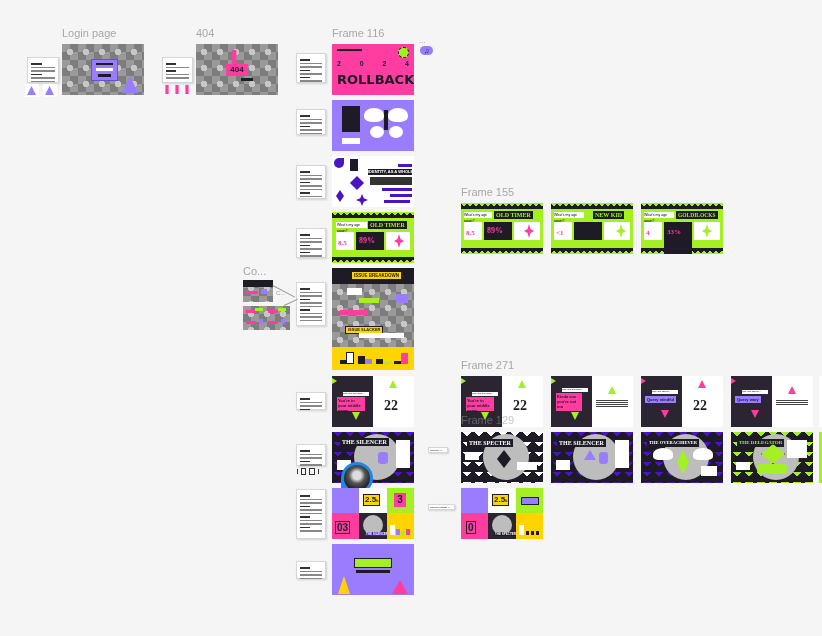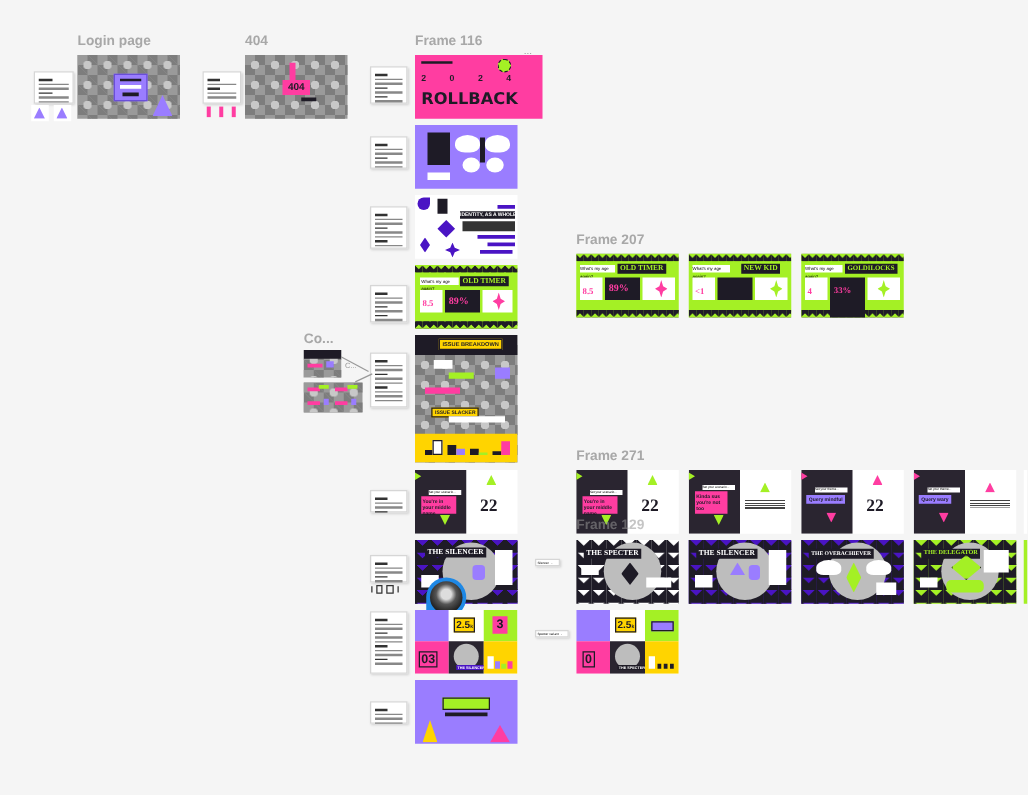--- a/index.html
+++ b/index.html
@@ -1,18 +1,18 @@
 <!DOCTYPE html>
 <html><head>
 <meta charset="utf-8">
 <style>
   html,body{margin:0;padding:0;}
   body{width:822px;height:636px;background:#f5f5f5;position:relative;overflow:hidden;font-family:"Liberation Sans",sans-serif;}
   .abs{position:absolute;}
-  .flabel{position:absolute;font-size:11px;color:#a8a8a8;white-space:nowrap;font-weight:bold;}
+  .flabel{position:absolute;font-size:11px;color:#a8a8a8;white-space:nowrap;}
   .frame{position:absolute;overflow:hidden;box-sizing:border-box;}
   .note{position:absolute;background:#fff;border:1px solid #d6d6d6;box-shadow:1px 1px 2px rgba(0,0,0,.15);box-sizing:border-box;padding:3px;}
   .note i{display:block;height:1.5px;background:#888;margin:2px 0;}
   .note i.b{background:#333;width:45%;}
   .tile{background-color:#9a9a9a;background-image:
      radial-gradient(circle at 50% 50%, #c8c8c8 0 30%, transparent 31%),
      linear-gradient(45deg,#7d7d7d 25%,transparent 25%,transparent 75%,#7d7d7d 75%),
      linear-gradient(45deg,#7d7d7d 25%,transparent 25%,transparent 75%,#7d7d7d 75%);
      background-size:16px 16px,16px 16px,16px 16px;background-position:0 0,0 0,8px 8px;}
   .tri-dark{background-color:#fff;background-image:linear-gradient(135deg,transparent 50%,#1e1b26 50%),linear-gradient(225deg,transparent 50%,#1e1b26 50%);background-size:12px 10px;}
@@ -67,21 +67,21 @@
 <div class="frame tile" style="left:196px;top:44px;width:82px;height:51px;">
   <div class="abs" style="left:32px;top:6px;width:12px;height:14px;background:#ff3da1;clip-path:polygon(30% 0,70% 0,70% 100%,30% 100%);"></div>
   <div class="abs lbl" style="left:30px;top:20px;width:22px;height:12px;background:#ff3da1;color:#1e1b26;font-size:8px;text-align:center;line-height:12px;">404</div>
   <div class="abs" style="left:45px;top:34px;width:12px;height:3px;background:#1e1b26;"></div>
 </div>
 
 <div class="flabel" style="left:332px;top:27px;">Frame 116</div>
 <div class="abs" style="left:419px;top:36px;font-size:8px;color:#999;">...</div>
 <div class="abs" style="left:420px;top:46px;width:13px;height:9px;border-radius:5px;background:#9a7dff;color:#1e1b26;font-size:7px;text-align:center;line-height:9px;">♫</div>
 
-<div class="frame" style="left:332px;top:44px;width:102px;height:51px;background:#ff3da1;">
+<div class="frame" style="left:332px;top:44px;width:82px;height:51px;background:#ff3da1;">
   <div class="abs" style="left:5px;top:5px;width:25px;height:2px;background:#1e1b26;"></div>
   <div class="abs" style="left:66px;top:3px;width:9px;height:9px;border-radius:50%;background:#a4f025;border:1.5px dashed #1e1b26;"></div>
   <div class="abs" style="left:5px;top:16px;width:72px;display:flex;justify-content:space-between;font-size:7px;font-weight:bold;color:#1e1b26;">
     <span>2</span>
       <span>0</span>
       <span>2</span>
       <span>4</span>
   </div>
   <div class="lbl" style="left:5px;top:28px;font-size:13px;letter-spacing:0px;color:#1e1b26;font-family:'DejaVu Sans',sans-serif;">ROLLBACK</div>
 </div>
@@ -301,21 +301,21 @@
 <div class="note" style="left:296px;top:561px;width:30px;height:18px;">
     <i class="b"></i>
     <i></i>
     <i></i>
     <i></i>
   </div>
 
 <div class="note" style="left:428px;top:447px;width:20px;height:6px;padding:1px;font-size:2.5px;line-height:4px;">Silencer →</div>
 <div class="note" style="left:428px;top:504px;width:27px;height:6px;padding:1px;font-size:2.5px;line-height:4px;">Specter variant →</div>
 
-<div class="flabel" style="left:461px;top:186px;">Frame 207</div>
+<div class="flabel" style="left:461px;top:186px;">Frame 155</div>
 <div class="frame" style="left:461px;top:203px;width:82px;height:51px;background:#a4f025;">
   <div class="zig" style="top:0;transform:scaleY(-1);"></div>
   <div class="abs" style="left:3px;top:9px;width:28px;height:6px;background:#fff;font-size:3.5px;line-height:6px;">What's my age again?</div>
   <div class="lbl" style="left:33px;top:8px;height:8px;background:#1e1b26;color:#a4f025;font-size:6px;line-height:8px;padding:0 2px;font-family:'Liberation Serif',serif;">OLD TIMER</div>
   <div class="abs" style="left:3px;top:19px;width:18px;height:18px;background:#fff;">
       <div class="lbl" style="left:2px;top:7px;font-size:7px;color:#ff3da1;font-family:'Liberation Serif',serif;">8.5</div>
     </div>
   <div class="abs" style="left:23px;top:19px;width:28px;height:18px;background:#1e1b26;">
       <div class="lbl" style="left:3px;top:4px;font-size:8px;color:#ff3da1;font-family:'Liberation Serif',serif;">89%</div>
     </div>

